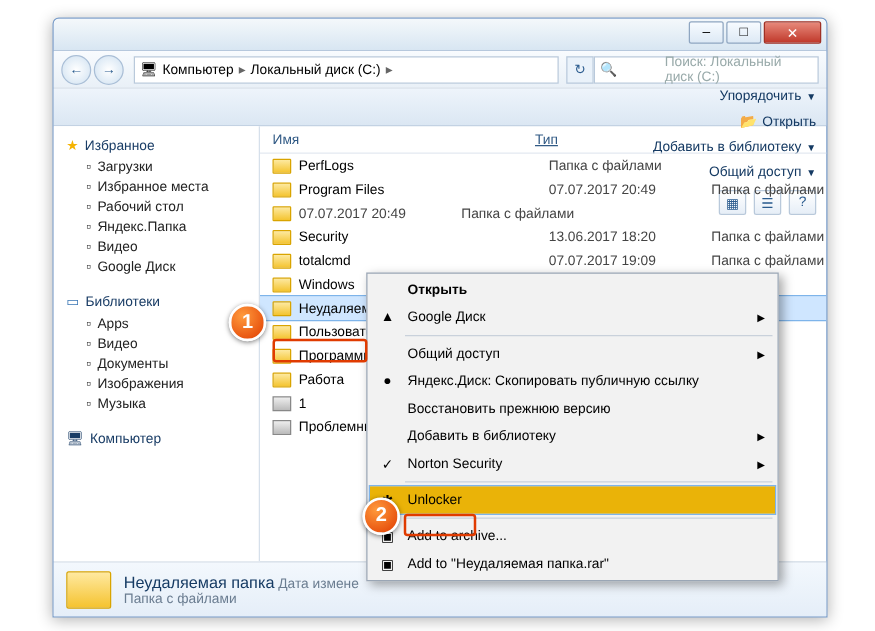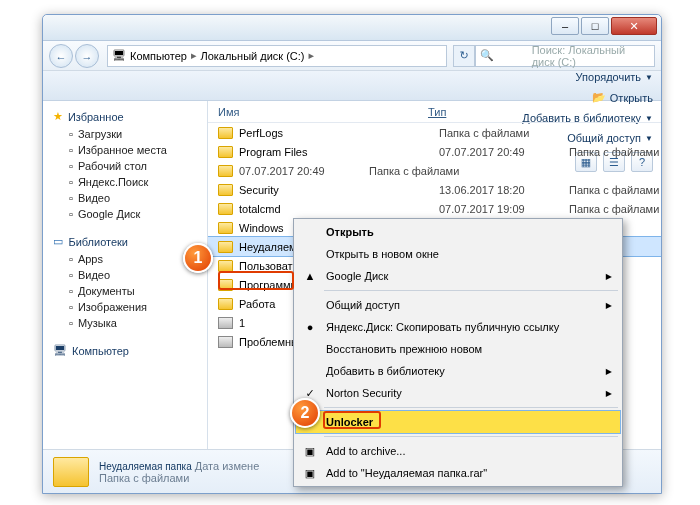--- a/index.html
+++ b/index.html
@@ -41,27 +41,27 @@
 .row { display: flex; align-items: center; height: 19px; padding-left: 10px; }
 .row.sel { background: #cfe6ff; outline: 1px solid #7eb4ea; }
 .ic-folder { width: 15px; height: 12px; background: linear-gradient(#fde9a0,#f4c430); border: 1px solid #d9a400; border-radius: 1px; margin-right: 6px; }
 .ic-zip { width: 15px; height: 12px; background: linear-gradient(#eee,#bbb); border: 1px solid #888; margin-right: 6px; }
 .fname { width: 200px; }
 .fdate { width: 130px; color: #444; }
 .ftype { color: #444; }
 
 .details { height: 44px; border-top: 1px solid #d0dae5; background: linear-gradient(#f3f8fd,#e5eef8); display: flex; align-items: center; padding: 4px 10px; gap: 10px; }
 .big-folder { width: 36px; height: 30px; background: linear-gradient(#ffe9a0,#f5c330); border: 1px solid #d9a400; border-radius: 2px; }
-.dt-title { font-size: 10px; color: #153a63; }
+.dt-title { font-size: 13px; color: #153a63; }
 .dt-sub { color: #6b7d91; }
 
 .ctxmenu { position: absolute; left: 293px; top: 218px; width: 330px; background: #f2f2f2; border: 1px solid #9aa6b5; box-shadow: 3px 3px 8px rgba(0,0,0,.35); padding: 2px; }
 .ctxmenu .mi { display: flex; align-items: center; height: 22px; padding: 0 20px 0 30px; position: relative; }
 .ctxmenu .mi.bold { font-weight: 600; }
-.ctxmenu .mi.sel { background: #fde047; outline: 1px solid #7eb4ea; font-weight: bold; }
+.ctxmenu .mi.sel { background: #eab308; outline: 1px solid #7eb4ea; }
 .ctxmenu .mi .arr { position: absolute; right: 8px; font-size: 8px; }
 .ctxmenu .sep { height: 1px; background: #c9d1db; margin: 3px 2px 3px 28px; }
 .ctxmenu .mi .mico { position: absolute; left: 6px; width: 16px; height: 16px; display:flex;align-items:center;justify-content:center;}
 
 .marker { position: absolute; width: 30px; height: 30px; border-radius: 50%; background: radial-gradient(circle at 35% 30%, #ff9a3c, #e03b00); border: 2px solid #fff; box-shadow: 0 1px 4px rgba(0,0,0,.5); color: #fff; font-weight: bold; font-size: 16px; display: flex; align-items: center; justify-content: center; }
 .m1 { left: 183px; top: 243px; }
 .m2 { left: 290px; top: 398px; }
 .hl1 { position: absolute; left: 218px; top: 271px; width: 76px; height: 19px; border: 2px solid #e03b00; border-radius: 3px; pointer-events: none; }
 .hl2 { position: absolute; left: 323px; top: 411px; width: 58px; height: 18px; border: 2px solid #e03b00; border-radius: 3px; pointer-events: none; }
 </style>
@@ -141,21 +141,21 @@
             <div class="side-item">
               <span>▫</span>
               <span>Избранное места</span>
             </div>
             <div class="side-item">
               <span>▫</span>
               <span>Рабочий стол</span>
             </div>
             <div class="side-item">
               <span>▫</span>
-              <span>Яндекс.Поиск</span>
+              <span>Яндекс.Папка</span>
             </div>
             <div class="side-item">
               <span>▫</span>
               <span>Видео</span>
             </div>
             <div class="side-item">
               <span>▫</span>
               <span>Google Диск</span>
             </div>
           </div>
@@ -283,38 +283,35 @@
       <div class="dt-sub">Папка с файлами</div>
     </div>
   </div>
 </div>
 
 <div class="ctxmenu" id="ctxmenu">
     <div class="mi bold">
       <span>Открыть</span>
     </div>
     <div class="mi">
-      <span>Открыть в новом окне</span>
-    </div>
-    <div class="mi">
       <span class="mico">▲</span>
       <span>Google Диск</span>
       <span class="arr">▶</span>
     </div>
     <div class="sep"></div>
     <div class="mi">
       <span>Общий доступ</span>
       <span class="arr">▶</span>
     </div>
     <div class="mi">
       <span class="mico">●</span>
       <span>Яндекс.Диск: Скопировать публичную ссылку</span>
     </div>
     <div class="mi">
-      <span>Восстановить прежнюю новом</span>
+      <span>Восстановить прежнюю версию</span>
     </div>
     <div class="mi">
       <span>Добавить в библиотеку</span>
       <span class="arr">▶</span>
     </div>
     <div class="mi">
       <span class="mico">✓</span>
       <span>Norton Security</span>
       <span class="arr">▶</span>
     </div>

